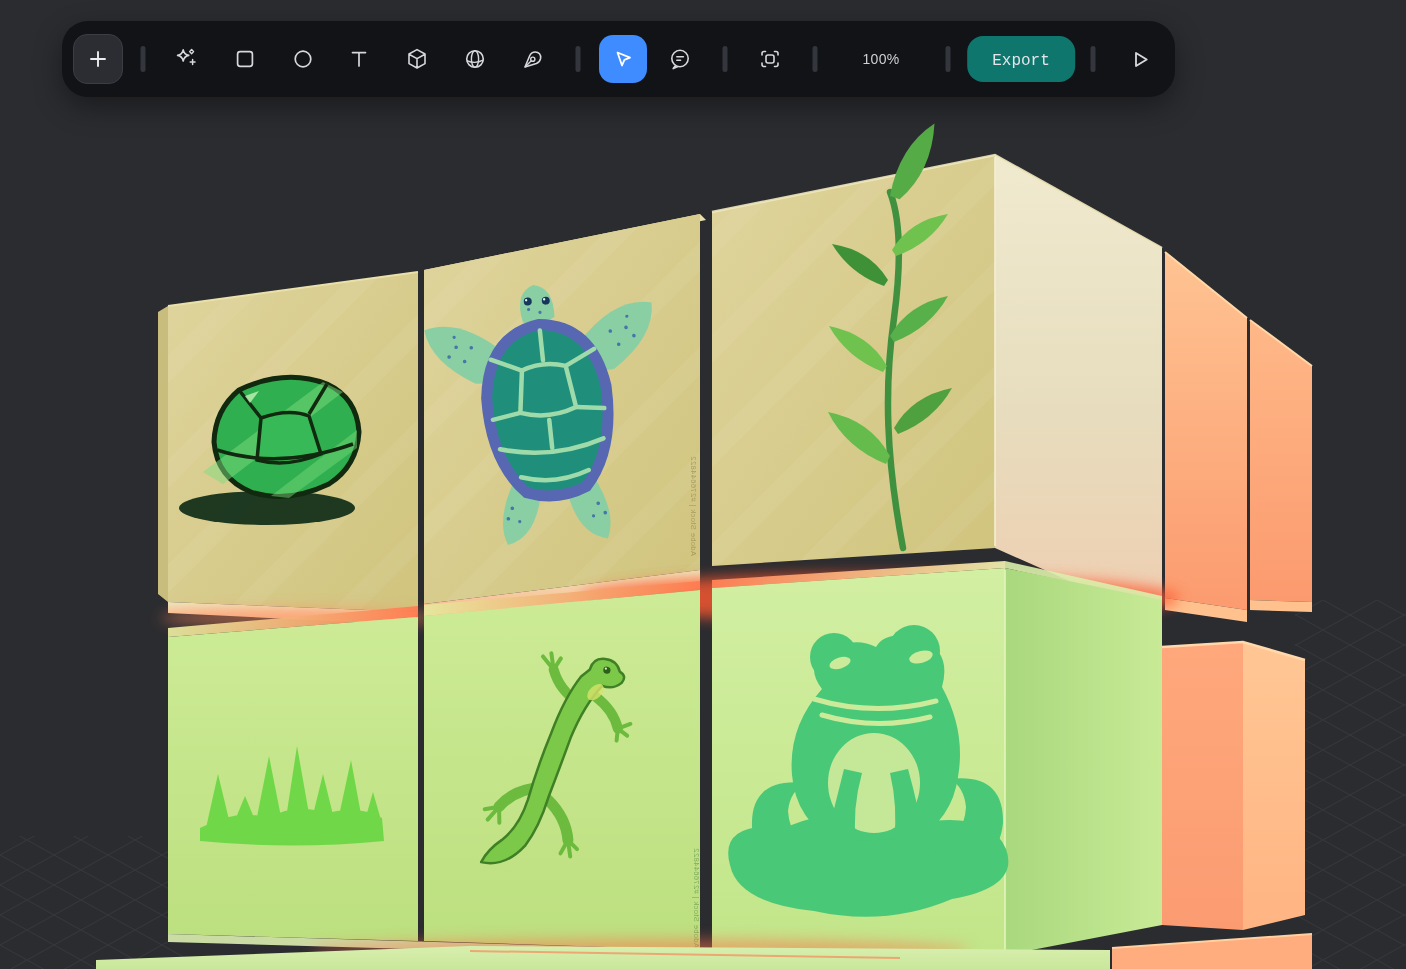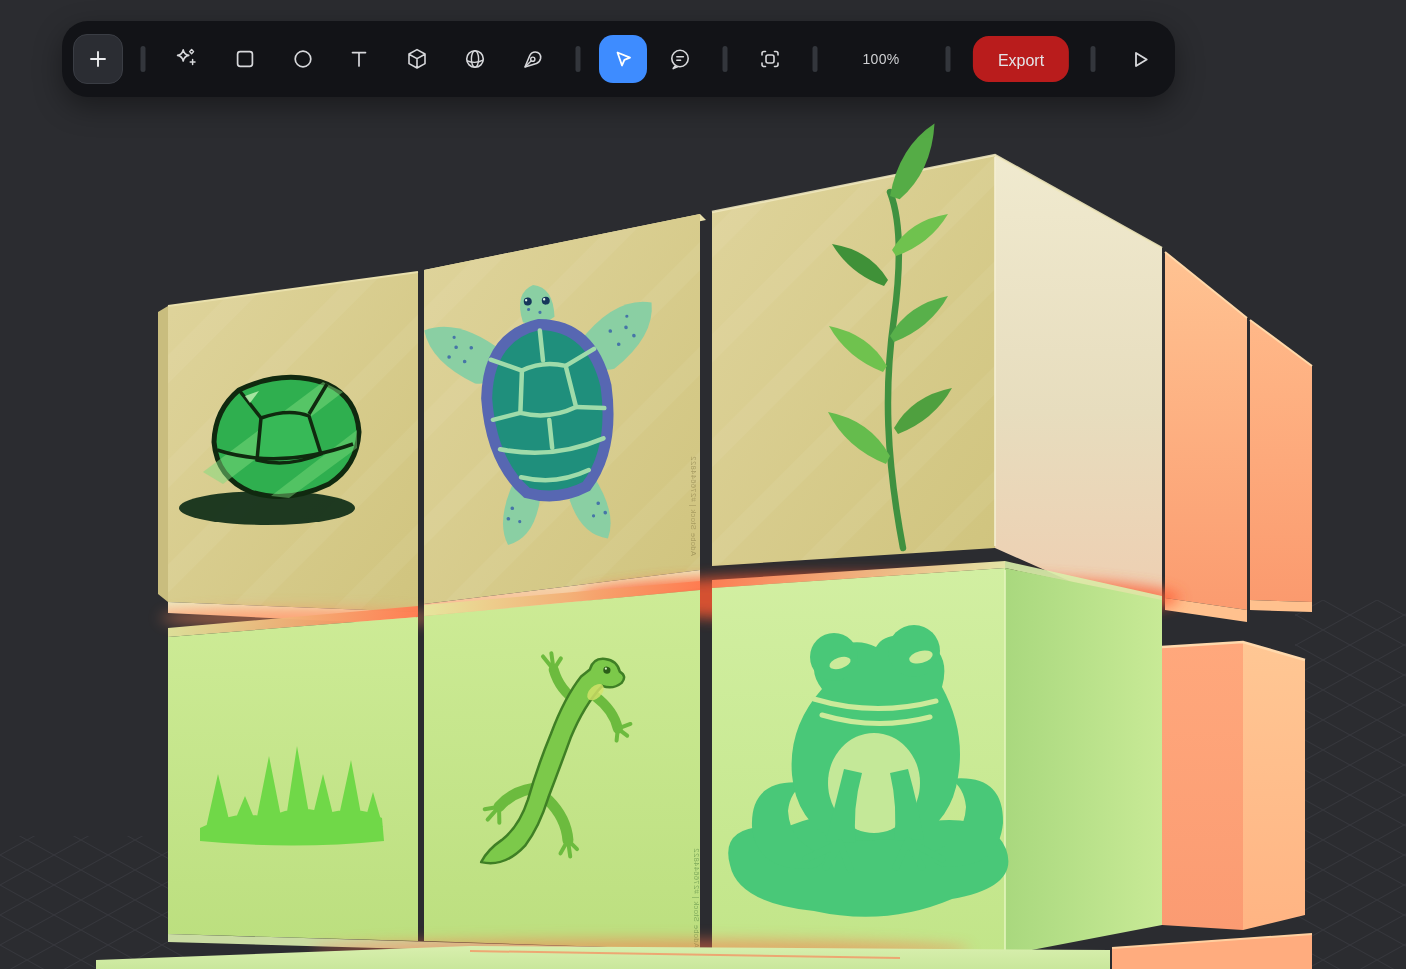--- a/index.html
+++ b/index.html
@@ -22,22 +22,22 @@
   }
   .tbtn-raised{
     width:50px;height:50px;background:#2B2D33;border:1px solid #3A3D44;border-radius:14px;
   }
   .tbtn-active{
     width:48px;height:48px;background:#3E8CFF;border-radius:14px;
   }
   .tdiv{width:5px;height:26px;border-radius:3px;background:#33363C;}
   .tzoom{color:#CFD0D3;font-size:14px;letter-spacing:.3px;cursor:default;}
   .texport{
-    height:46px;padding:16px 25px;background:#b91c1c;border:none;border-radius:16px;
-    color:#E4E5E8;font-size:16px;font-family:Liberation Sans, sans-serif;cursor:pointer;
+    height:46px;padding:16px 25px;background:#0f766e;border:none;border-radius:16px;
+    color:#E4E5E8;font-size:16px;font-family:Liberation Mono, monospace;cursor:pointer;
   }
   .ic{display:block;}
 </style>
 </head>
 <body>
 
 <div class="stage">
 
   <svg class="scene-svg" viewBox="0 0 1406 969">
     <defs>

